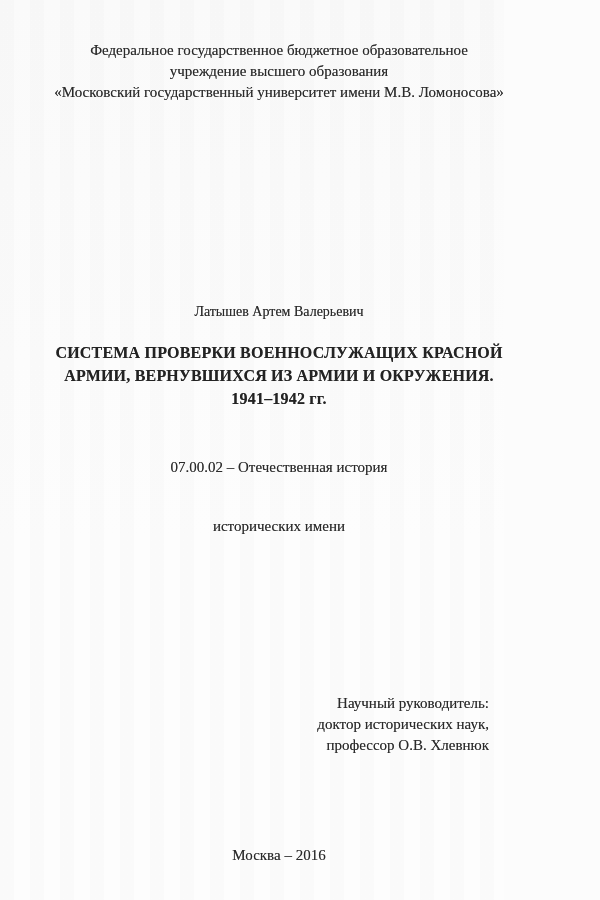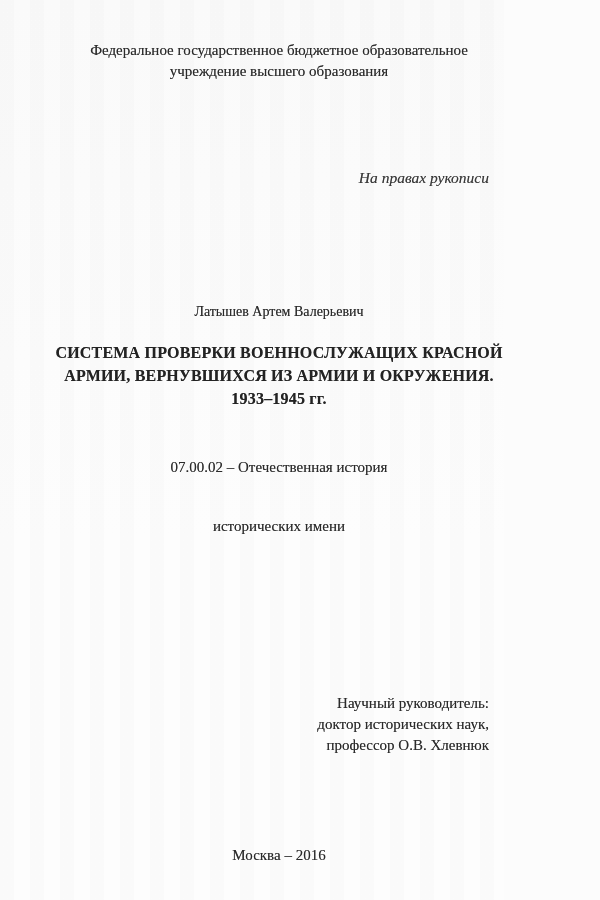--- a/index.html
+++ b/index.html
@@ -47,30 +47,30 @@
   .footer     { top: 844px; line-height: 22px; }
 </style>
 </head>
 <body>
 
 <div class="page">
 
   <div class="block center header">
     <div>Федеральное государственное бюджетное образовательное</div>
     <div>учреждение высшего образования</div>
+    <div>«Московский государственный университет имени М.В. Ломоносова»</div>
   </div>
 
-  <div class="block right manuscript">На правах рукописи</div>
 
   <div class="block center author">Латышев Артем Валерьевич</div>
 
   <div class="block center title">
     <div>СИСТЕМА ПРОВЕРКИ ВОЕННОСЛУЖАЩИХ КРАСНОЙ</div>
     <div>АРМИИ, ВЕРНУВШИХСЯ ИЗ АРМИИ И ОКРУЖЕНИЯ.</div>
-    <div>1933–1945 гг.</div>
+    <div>1941–1942 гг.</div>
   </div>
 
   <div class="block center specialty">07.00.02 – Отечественная история</div>
 
   <div class="block center degree">
     <div>исторических имени</div>
   </div>
 
   <div class="block right supervisor">
     <div>Научный руководитель:</div>

